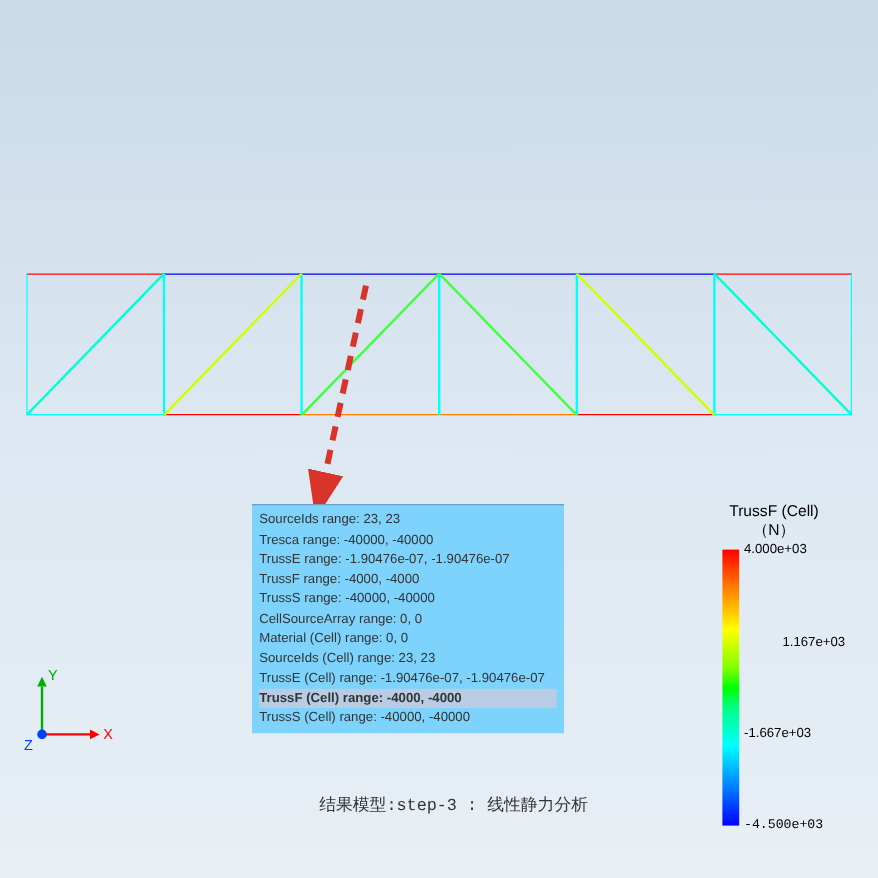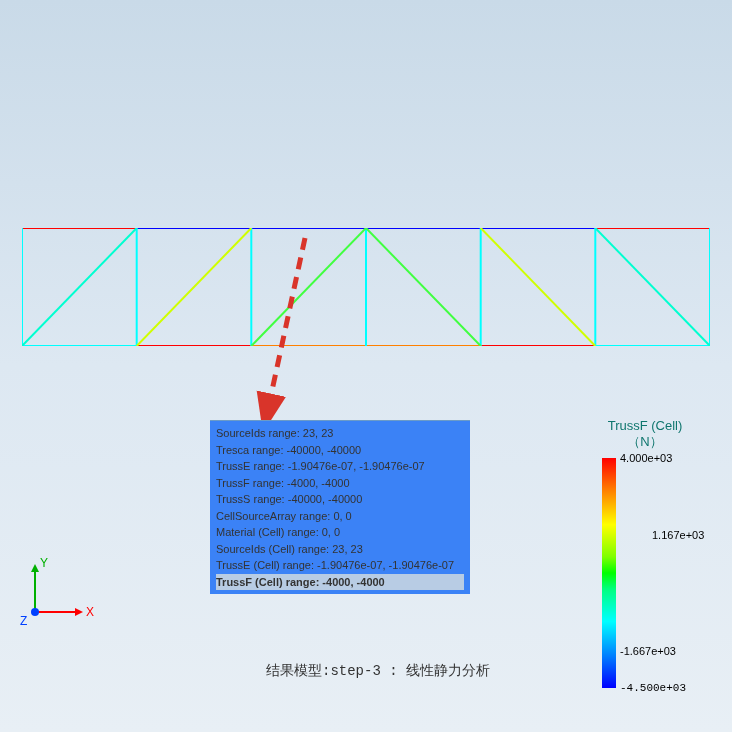--- a/index.html
+++ b/index.html
@@ -16,21 +16,21 @@
     top: 228px;
     left: 22px;
     width: 688px;
     height: 118px;
   }
   .info-panel {
     position: absolute;
     top: 420px;
     left: 210px;
     width: 260px;
-    background: #3b82f6;
+    background: #7dd3fc;
     border-top: 1px solid #6b9bc7;
     padding: 4px 6px;
     font-size: 11px;
     line-height: 1.5;
     color: #333;
   }
   .info-line { white-space: nowrap; }
   .highlighted { background: #b8cce4; font-weight: bold; }
   .arrow-svg {
     position: absolute;
@@ -60,21 +60,21 @@
   .colorbar-container {
     position: absolute;
     right: 32px;
     top: 418px;
     width: 110px;
     height: 290px;
   }
   .colorbar-title {
     text-align: center;
     font-size: 13px;
-    color: #0f766e;
+    color: #000000;
     margin-bottom: 20px;
   }
   .colorbar {
     position: absolute;
     left: 12px;
     top: 40px;
     width: 14px;
     height: 230px;
     background: linear-gradient(to bottom,
       #ff0000 0%,
@@ -140,20 +140,21 @@
     <div class="info-line">SourceIds range: 23, 23</div>
     <div class="info-line">Tresca range: -40000, -40000</div>
     <div class="info-line">TrussE range: -1.90476e-07, -1.90476e-07</div>
     <div class="info-line">TrussF range: -4000, -4000</div>
     <div class="info-line">TrussS range: -40000, -40000</div>
     <div class="info-line">CellSourceArray range: 0, 0</div>
     <div class="info-line">Material (Cell) range: 0, 0</div>
     <div class="info-line">SourceIds (Cell) range: 23, 23</div>
     <div class="info-line">TrussE (Cell) range: -1.90476e-07, -1.90476e-07</div>
     <div class="info-line highlighted">TrussF (Cell) range: -4000, -4000</div>
+    <div class="info-line">TrussS (Cell) range: -40000, -40000</div>
   </div>
 
 <svg class="axis-gizmo" viewBox="0 0 80 70">
   <line x1="15" y1="55" x2="55" y2="55" stroke="#ff0000" stroke-width="2"></line>
   <polygon points="55,51 63,55 55,59" fill="#ff0000"></polygon>
   <text x="66" y="59" fill="#ff0000" font-size="12">X</text>
   <line x1="15" y1="55" x2="15" y2="15" stroke="#00b000" stroke-width="2"></line>
   <polygon points="11,15 15,7 19,15" fill="#00b000"></polygon>
   <text x="20" y="10" fill="#00b000" font-size="12">Y</text>
   <circle cx="15" cy="55" r="4" fill="#0040ff"></circle>
@@ -164,16 +165,16 @@
 
 <div class="colorbar-container">
   <div class="colorbar-title">
     <div>TrussF (Cell)</div>
     <div>（N）</div>
   </div>
   <div class="colorbar"></div>
   <div id="colorbar-ticks">
       <div class="colorbar-tick" style="top: 40px;">4.000e+03</div>
       <div class="colorbar-tick" style="top: 116.59px; margin-left: 32px;">1.167e+03</div>
-      <div class="colorbar-tick" style="top: 193.41px; margin-top: 40px;">-1.667e+03</div>
+      <div class="colorbar-tick" style="top: 193.41px;">-1.667e+03</div>
       <div class="colorbar-tick" style="top: 270px; font-family: Liberation Mono, monospace;">-4.500e+03</div>
     </div>
 </div>
 
 </body></html>

